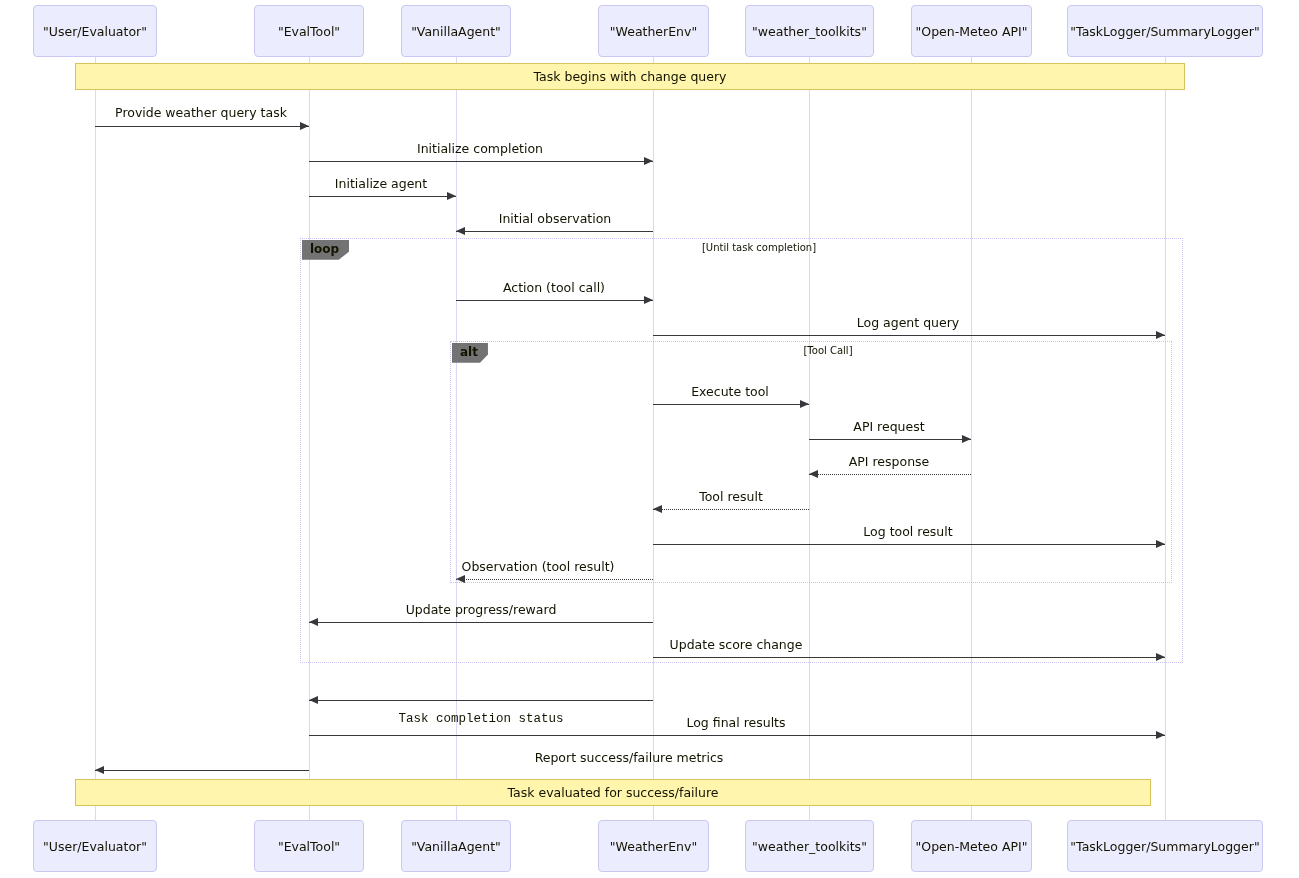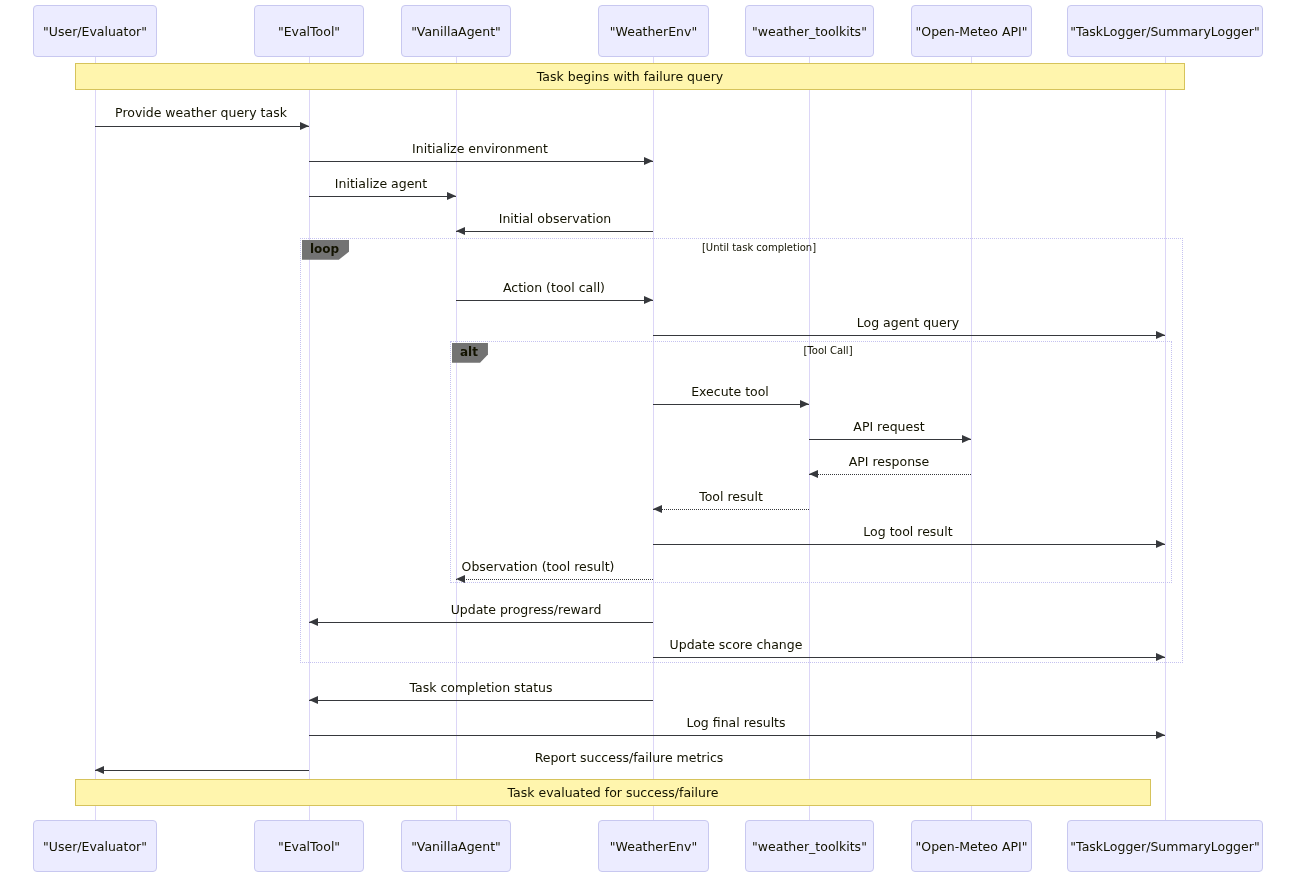--- a/index.html
+++ b/index.html
@@ -109,21 +109,21 @@
     <div class="frag-label" style="left: 302px; top: 240px;">loop</div>
     <div class="frag-cond" style="left: 759px; top: 242px;">[Until task completion]</div>
     <div class="frag" style="left: 450px; top: 341px; width: 722px; height: 242px;"></div>
     <div class="frag-label" style="left: 452px; top: 343px;">alt</div>
     <div class="frag-cond" style="left: 828px; top: 345px;">[Tool Call]</div>
     <div class="msg-line" style="left: 95px; top: 126px; width: 214px;"></div>
     <div class="arrow-head right" style="top: 122px; left: 300px;"></div>
     <div class="msg-label" style="left: 201px; top: 105px;">Provide weather query task</div>
     <div class="msg-line" style="left: 309px; top: 161px; width: 344px;"></div>
     <div class="arrow-head right" style="top: 157px; left: 644px;"></div>
-    <div class="msg-label" style="left: 480px; top: 141px;">Initialize environment</div>
+    <div class="msg-label" style="left: 480px; top: 141px;">Initialize completion</div>
     <div class="msg-line" style="left: 309px; top: 196px; width: 147px;"></div>
     <div class="arrow-head right" style="top: 192px; left: 447px;"></div>
     <div class="msg-label" style="left: 381px; top: 176px;">Initialize agent</div>
     <div class="msg-line" style="left: 456px; top: 231px; width: 197px;"></div>
     <div class="arrow-head left" style="top: 227px; left: 456px;"></div>
     <div class="msg-label" style="left: 555px; top: 211px;">Initial observation</div>
     <div class="msg-line" style="left: 456px; top: 300px; width: 197px;"></div>
     <div class="arrow-head right" style="top: 296px; left: 644px;"></div>
     <div class="msg-label" style="left: 554px; top: 280px;">Action (tool call)</div>
     <div class="msg-line" style="left: 653px; top: 335px; width: 512px;"></div>
@@ -142,34 +142,34 @@
     <div class="arrow-head left" style="top: 505px; left: 653px;"></div>
     <div class="msg-label" style="left: 731px; top: 489px;">Tool result</div>
     <div class="msg-line" style="left: 653px; top: 544px; width: 512px;"></div>
     <div class="arrow-head right" style="top: 540px; left: 1156px;"></div>
     <div class="msg-label" style="left: 908px; top: 524px;">Log tool result</div>
     <div class="msg-line dashed" style="left: 456px; top: 579px; width: 197px;"></div>
     <div class="arrow-head left" style="top: 575px; left: 456px;"></div>
     <div class="msg-label" style="left: 538px; top: 559px;">Observation (tool result)</div>
     <div class="msg-line" style="left: 309px; top: 622px; width: 344px;"></div>
     <div class="arrow-head left" style="top: 618px; left: 309px;"></div>
-    <div class="msg-label" style="left: 481px; top: 602px; margin-left: 45px;">Update progress/reward</div>
+    <div class="msg-label" style="left: 481px; top: 602px;">Update progress/reward</div>
     <div class="msg-line" style="left: 653px; top: 657px; width: 512px;"></div>
     <div class="arrow-head right" style="top: 653px; left: 1156px;"></div>
     <div class="msg-label" style="left: 736px; top: 637px;">Update score change</div>
     <div class="msg-line" style="left: 309px; top: 700px; width: 344px;"></div>
     <div class="arrow-head left" style="top: 696px; left: 309px;"></div>
-    <div class="msg-label" style="left: 481px; top: 680px;">Task completion status</div>
+    <div class="msg-label" style="left: 481px; top: 712px; font-family: Liberation Mono, monospace;">Task completion status</div>
     <div class="msg-line" style="left: 309px; top: 735px; width: 856px;"></div>
     <div class="arrow-head right" style="top: 731px; left: 1156px;"></div>
     <div class="msg-label" style="left: 736px; top: 715px;">Log final results</div>
     <div class="msg-line" style="left: 95px; top: 770px; width: 214px;"></div>
     <div class="arrow-head left" style="top: 766px; left: 95px;"></div>
     <div class="msg-label" style="left: 629px; top: 750px;">Report success/failure metrics</div>
-    <div class="note" style="left: 75px; top: 63px; width: 1110px;">Task begins with failure query</div>
+    <div class="note" style="left: 75px; top: 63px; width: 1110px;">Task begins with change query</div>
     <div class="note" style="left: 75px; top: 779px; width: 1076px;">Task evaluated for success/failure</div>
     <div class="actor-box" style="left: 33px; width: 124px; top: 5px;">"User/Evaluator"</div>
     <div class="actor-box" style="left: 254px; width: 110px; top: 5px;">"EvalTool"</div>
     <div class="actor-box" style="left: 401px; width: 110px; top: 5px;">"VanillaAgent"</div>
     <div class="actor-box" style="left: 598px; width: 111px; top: 5px;">"WeatherEnv"</div>
     <div class="actor-box" style="left: 745px; width: 129px; top: 5px;">"weather_toolkits"</div>
     <div class="actor-box" style="left: 911px; width: 121px; top: 5px;">"Open-Meteo API"</div>
     <div class="actor-box" style="left: 1067px; width: 196px; top: 5px;">"TaskLogger/SummaryLogger"</div>
     <div class="actor-box" style="left: 33px; width: 124px; top: 820px;">"User/Evaluator"</div>
     <div class="actor-box" style="left: 254px; width: 110px; top: 820px;">"EvalTool"</div>

